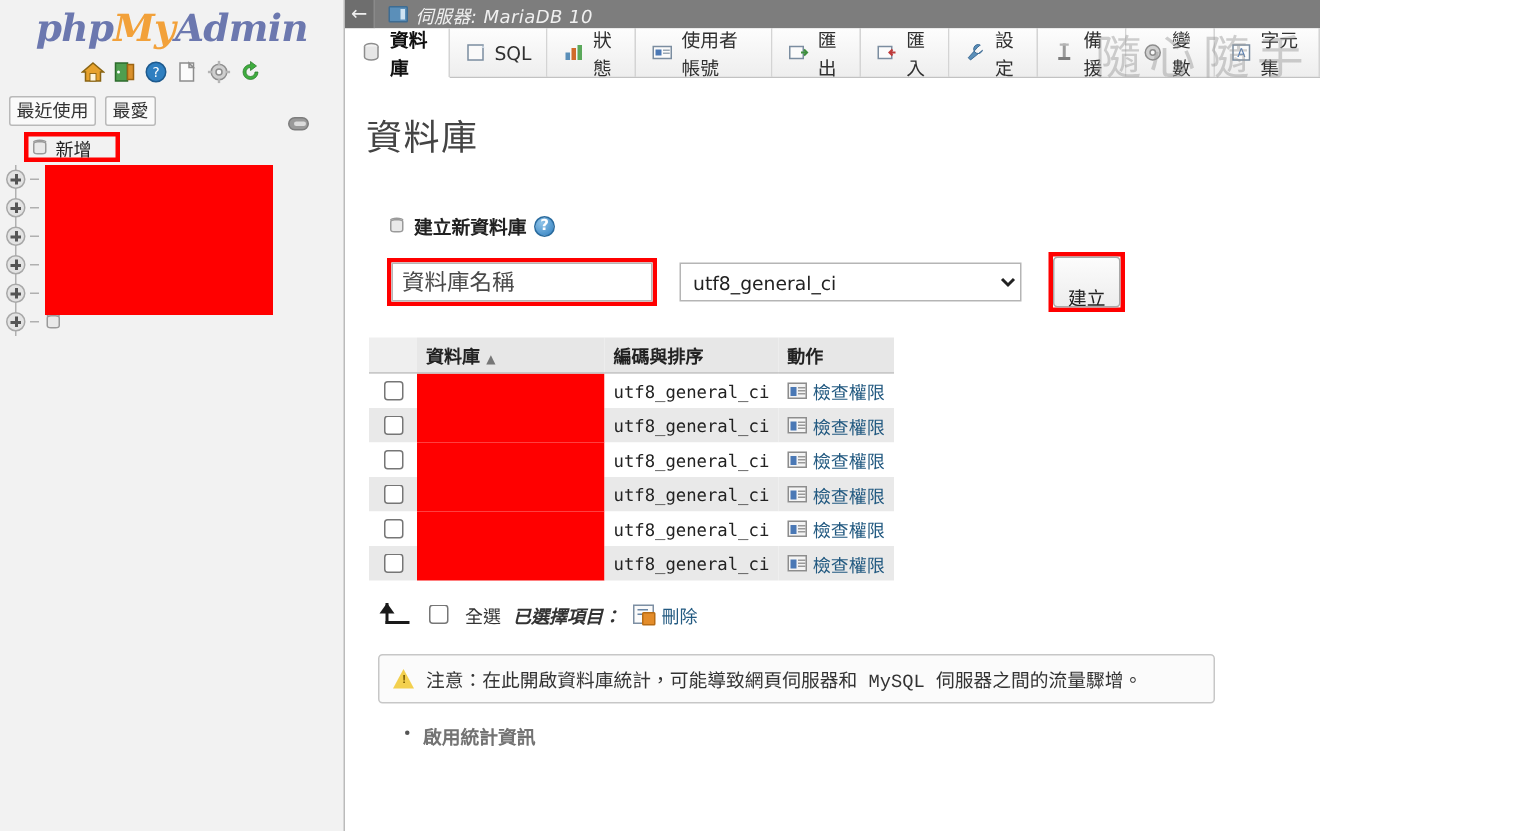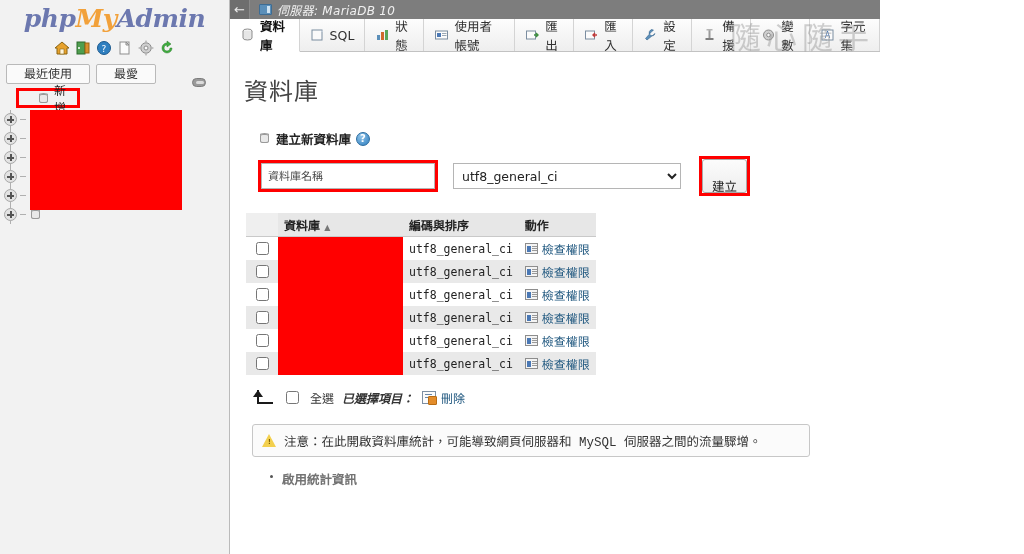--- a/index.html
+++ b/index.html
@@ -37,40 +37,40 @@
 
   .side-icons {
     display: flex; justify-content: center; align-items: center;
     gap: 5px; margin-top: 5px; height: 20px;
   }
   .side-icons .ic { width: 16px; height: 16px; display:inline-block; position: relative; }
 
   .side-tabs { display: flex; gap: 6px; padding: 6px 0 0 6px; }
   .side-tab {
     border: 1px solid #b9b9b9; background: #fafafa;
-    border-radius: 2px; padding: 1px 17px; font-size: 12px; color: #333;
+    border-radius: 2px; padding: 1px 4px; font-size: 12px; color: #333;
     line-height: 16px; cursor: pointer;
   }
 
   .collapse-pill {
     position: absolute; left: 192px; top: 78px;
     width: 14px; height: 9px; border-radius: 5px;
     background: #9a9a9a; border: 1px solid #7d7d7d;
   }
   .collapse-pill:after{
     content:""; position:absolute; left:3px; top:2px;
     width:8px; height:3px; background:#dcdcdc; border-radius:2px;
   }
 
   
   #db-tree { position: absolute; left: 0; top: 88px; width: 230px; }
   .tree-new {
     position: relative; margin-left: 16px; height: 20px;
     display: flex; align-items: center; gap: 4px;
-    border: 3px solid #f00; width: 64px; padding-left: 18px; background: #f2f2f2;
+    border: 3px solid #f00; width: 64px; padding-left: 1px; background: #f2f2f2;
   }
   .tree-new .lbl { font-size: 12px; color: #222; }
   .tree-rows { position: relative; margin-top: 2px; }
   .tree-row {
     height: 19px; display: flex; align-items: center; gap: 3px;
     padding-left: 4px; position: relative;
   }
   .plus-btn {
     width: 13px; height: 13px; border-radius: 50%;
     background: #e3e3e3; border: 1px solid #a8a8a8;
@@ -156,34 +156,34 @@
   }
 
   #content { padding: 0 0 0 14px; position: relative; }
   h1#page-title {
     font-size: 24px; font-weight: normal; color: #444;
     margin: 20px 0 0 0; padding: 0 0 6px 0; letter-spacing: 1px;
   }
 
   .newdb-head {
     display: flex; align-items: center; gap: 5px;
-    margin: 16px 0 8px 14px; font-size: 12.5px; font-weight: bold; color: #222;
+    margin: 28px 0 8px 14px; font-size: 12.5px; font-weight: bold; color: #222;
   }
   .help-ico {
     width: 14px; height: 14px; border-radius: 50%;
     background: radial-gradient(circle at 35% 30%, #8fc3e8, #2f7fc0);
     border: 1px solid #2a6b9e; color: #fff; font-size: 10px;
     display: flex; align-items: center; justify-content: center;
     font-weight: bold; line-height: 1;
   }
   .newdb-row { display: flex; align-items: center; margin-left: 14px; gap: 0; }
   .box-red { border: 3px solid #ff0000; display: inline-flex; }
   #dbname-input {
     width: 174px; height: 26px; border: 1px solid #b5b5b5;
-    padding: 2px 6px; font-size: 11px; color: #333;
+    padding: 2px 6px; font-size: 15px; color: #333;
     font-family: "DejaVu Sans", "Liberation Sans", sans-serif;
     outline: none; background: #fff;
   }
   #dbname-input::placeholder { color: #4a4a4a; }
   #collation-select {
     width: 228px; height: 26px; margin-left: 15px;
     border: 1px solid #b5b5b5; background: #fff; color: #222;
     font-size: 12.5px; padding: 2px 4px;
     font-family: "DejaVu Sans", "Liberation Sans", sans-serif;
   }

